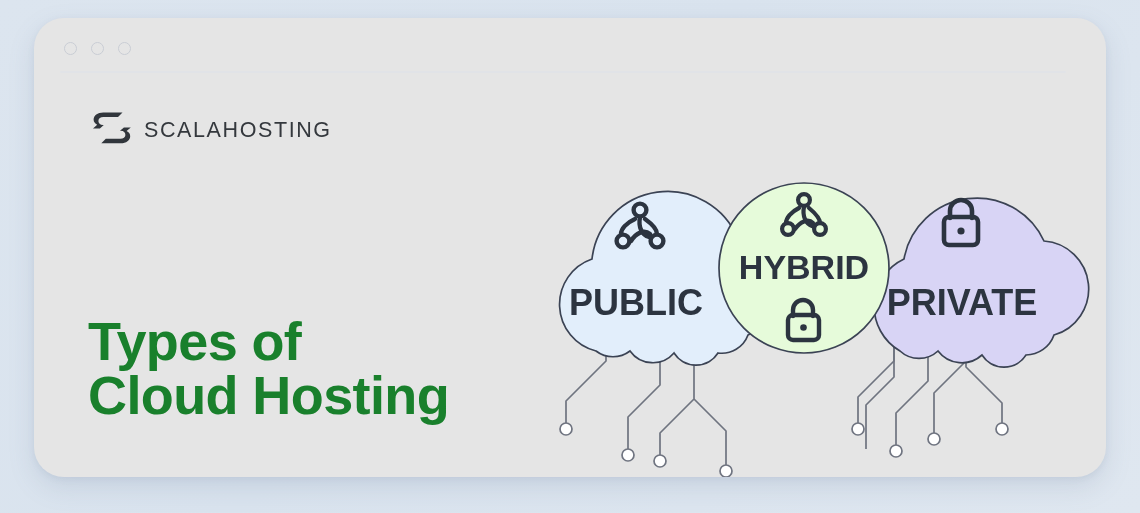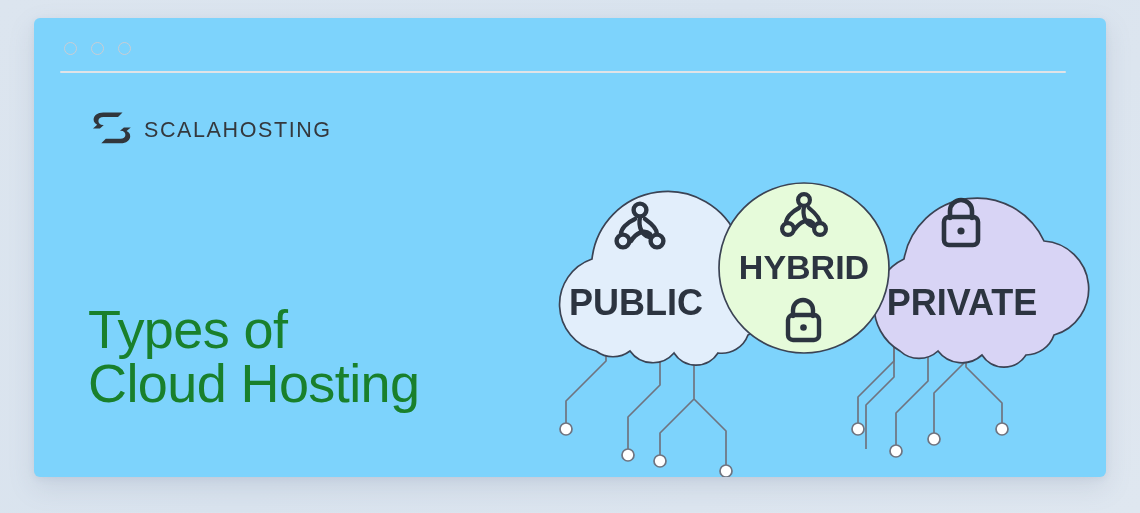--- a/index.html
+++ b/index.html
@@ -20,22 +20,22 @@
     height: 513px;
   }
 
   
   .browser-card {
     position: absolute;
     left: 34px;
     top: 18px;
     width: 1072px;
     height: 459px;
-    background: #7dd3fc;
-    border-radius: 6px;
+    background: #e5e5e5;
+    border-radius: 30px;
     box-shadow: 0 10px 26px rgba(110, 130, 155, 0.18),
                 0 2px 6px rgba(110, 130, 155, 0.10);
     overflow: hidden;
   }
 
   .window-dots {
     position: absolute;
     left: 30px;
     top: 24px;
     display: flex;
@@ -76,25 +76,25 @@
     letter-spacing: 1.6px;
     color: #34383d;
     font-weight: 400;
     white-space: nowrap;
   }
 
   
   .headline {
     position: absolute;
     left: 54px;
-    top: 284px;
+    top: 296px;
     color: #19802c;
     font-size: 54px;
     line-height: 1.0;
-    font-weight: 400;
+    font-weight: 700;
     letter-spacing: -0.6px;
     white-space: pre-line;
   }
 
   
   .illustration {
     position: absolute;
     left: 466px;
     top: 75px;
     width: 600px;

